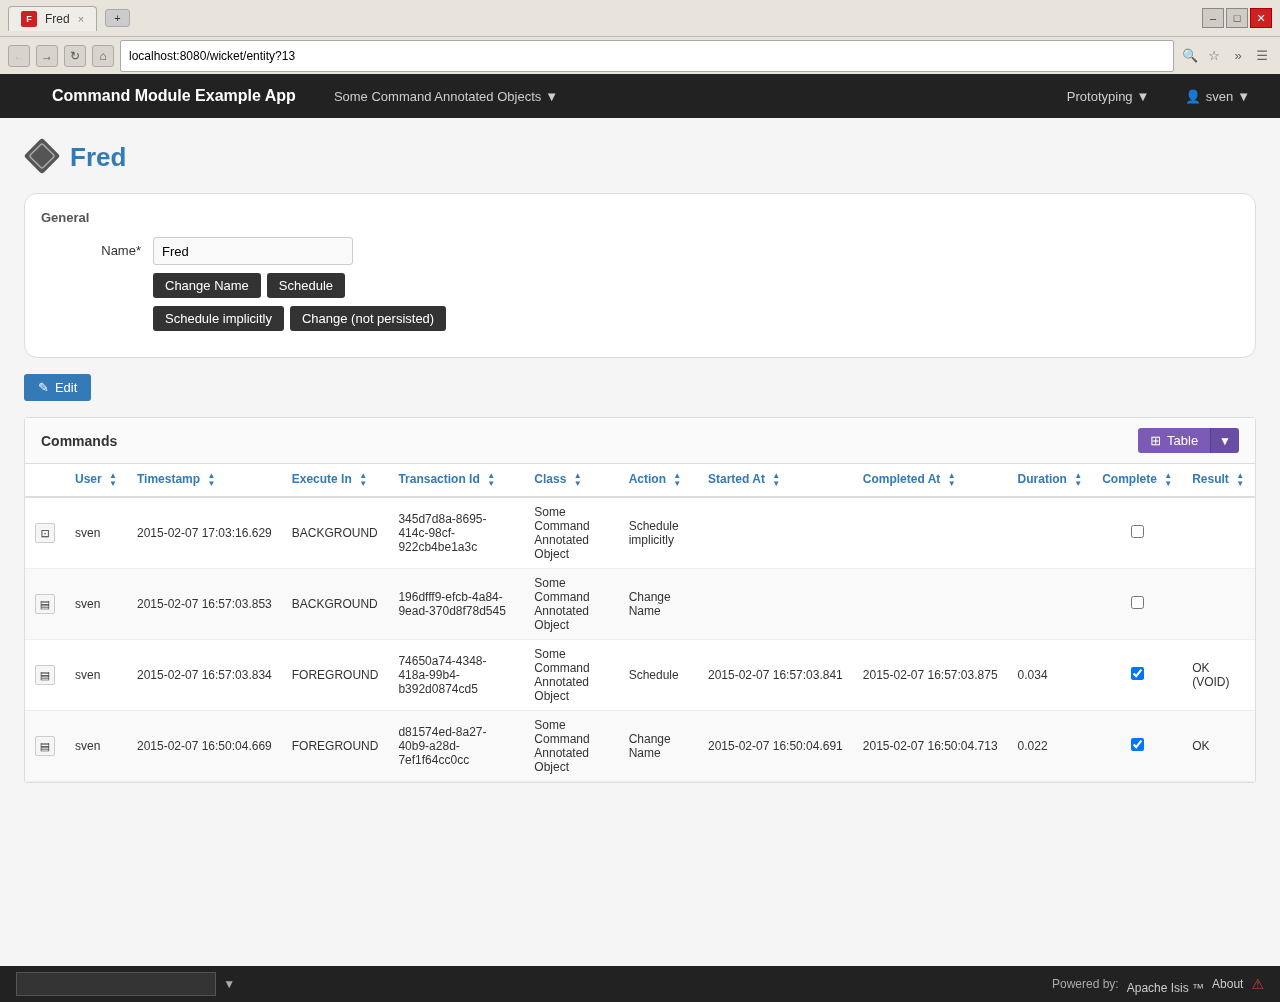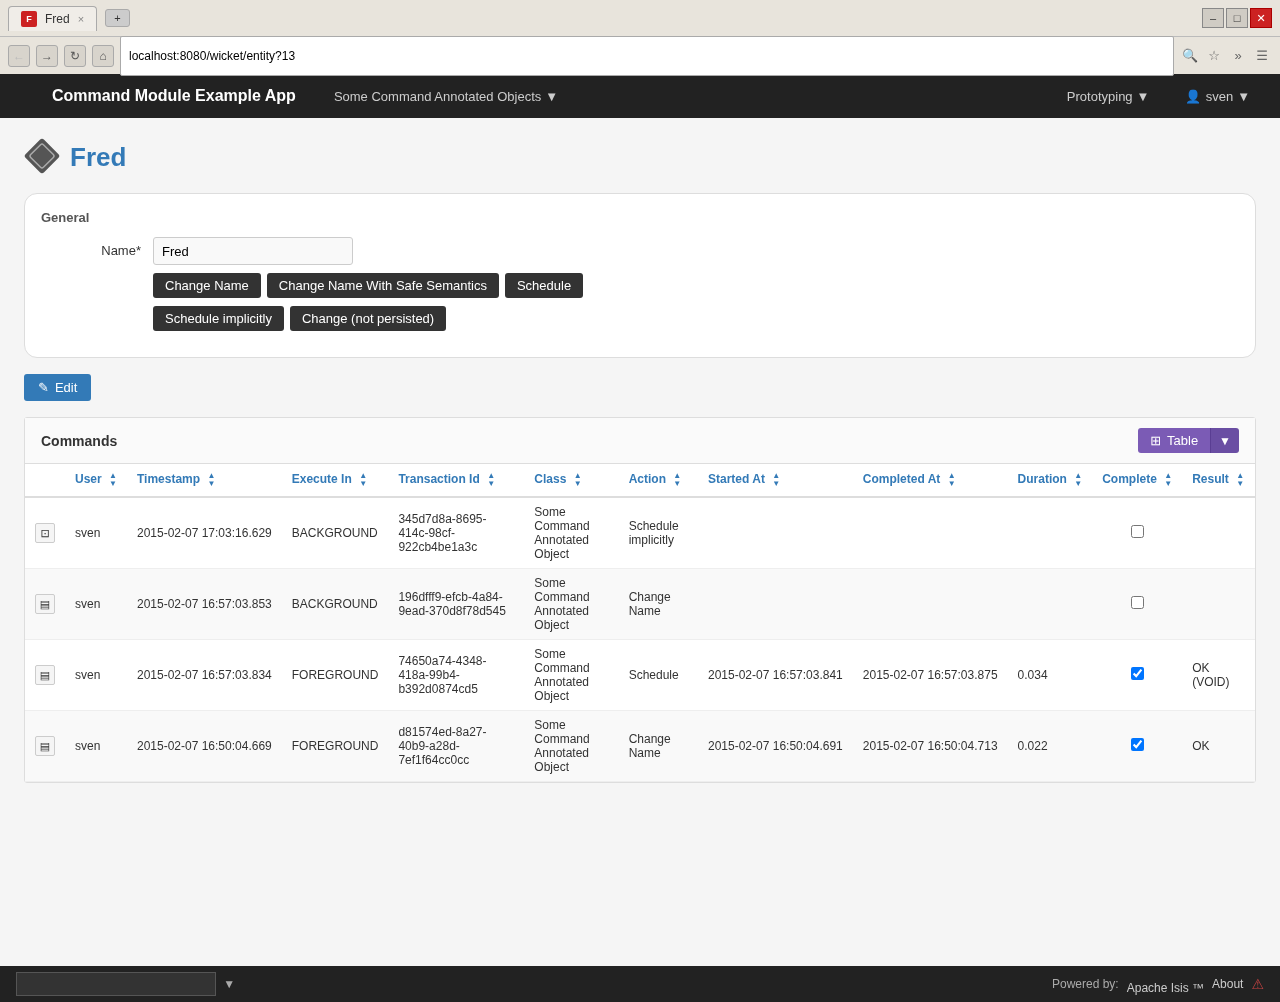--- a/index.html
+++ b/index.html
@@ -12,21 +12,21 @@
     .browser-titlebar .tab .tab-icon { width: 16px; height: 16px; background: #cc2222; border-radius: 2px; display: flex; align-items: center; justify-content: center; color: white; font-size: 9px; font-weight: bold; }
     .browser-titlebar .tab .close-tab { color: #888; cursor: pointer; font-size: 11px; }
     .browser-titlebar .new-tab { background: #ccc; border: 1px solid #aaa; padding: 2px 8px; border-radius: 3px; font-size: 11px; cursor: pointer; }
     .browser-titlebar .win-controls { margin-left: auto; display: flex; gap: 2px; }
     .browser-titlebar .win-btn { width: 22px; height: 20px; border: 1px solid #888; background: #d0ccc4; display: flex; align-items: center; justify-content: center; font-size: 11px; cursor: pointer; color: #333; }
     .browser-titlebar .win-btn.close { background: #cc2222; color: white; border-color: #aa0000; }
 
     .browser-toolbar { background: #e8e4dc; display: flex; align-items: center; padding: 4px 8px; gap: 6px; height: 38px; border-top: 1px solid #bbb; }
     .nav-btn { width: 22px; height: 22px; border: 1px solid #aaa; background: #d8d4cc; border-radius: 3px; display: flex; align-items: center; justify-content: center; cursor: pointer; font-size: 12px; color: #555; }
     .nav-btn.disabled { color: #bbb; cursor: default; }
-    .address-bar { flex: 1; height: 40px; border: 1px solid #aaa; padding: 0 8px; background: white; font-size: 12px; border-radius: 2px; }
+    .address-bar { flex: 1; height: 32px; border: 1px solid #aaa; padding: 0 8px; background: white; font-size: 12px; border-radius: 2px; }
     .toolbar-right { display: flex; gap: 4px; align-items: center; }
     .toolbar-icon { width: 20px; height: 20px; display: flex; align-items: center; justify-content: center; cursor: pointer; font-size: 13px; color: #666; }
 
     
     .app-navbar { background: #222; color: white; display: flex; align-items: center; padding: 0 16px; height: 44px; }
     .app-brand { font-size: 16px; font-weight: bold; color: white; margin-right: 24px; margin-left: 36px; }
     .nav-menu { display: flex; gap: 4px; }
     .nav-item { color: #ccc; padding: 8px 14px; cursor: pointer; font-size: 13px; display: flex; align-items: center; gap: 4px; }
     .nav-right { margin-left: auto; display: flex; gap: 8px; align-items: center; }
     .nav-right .nav-item { color: #ccc; }
@@ -153,21 +153,20 @@
   </div>
 
   <div class="section-box">
     <div class="section-title">General</div>
     <div class="form-row">
       <div class="form-label">Name*</div>
       <div>
         <input class="form-control" type="text" value="Fred" style="">
         <div class="btn-row">
           <button class="btn btn-dark">Change Name</button>
-          <button class="btn btn-dark">Change Name With Safe Semantics</button>
           <button class="btn btn-dark">Schedule</button>
         </div>
         <div class="btn-row">
           <button class="btn btn-dark">Schedule implicitly</button>
           <button class="btn btn-dark">Change (not persisted)</button>
         </div>
       </div>
     </div>
   </div>
 

